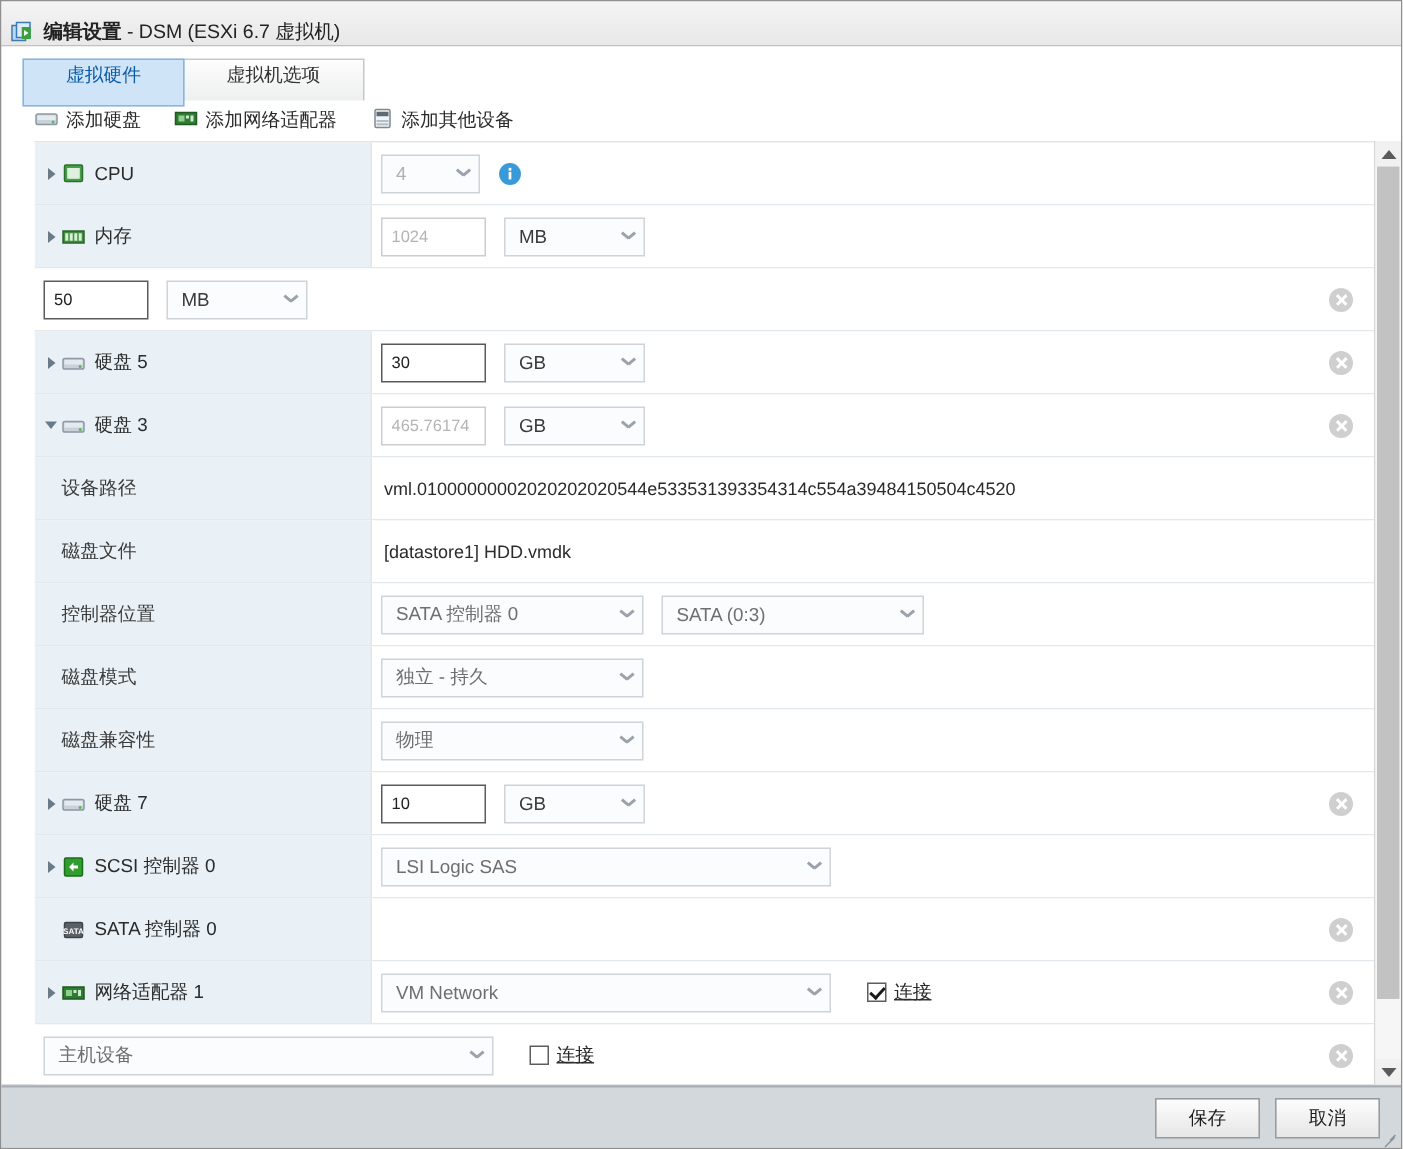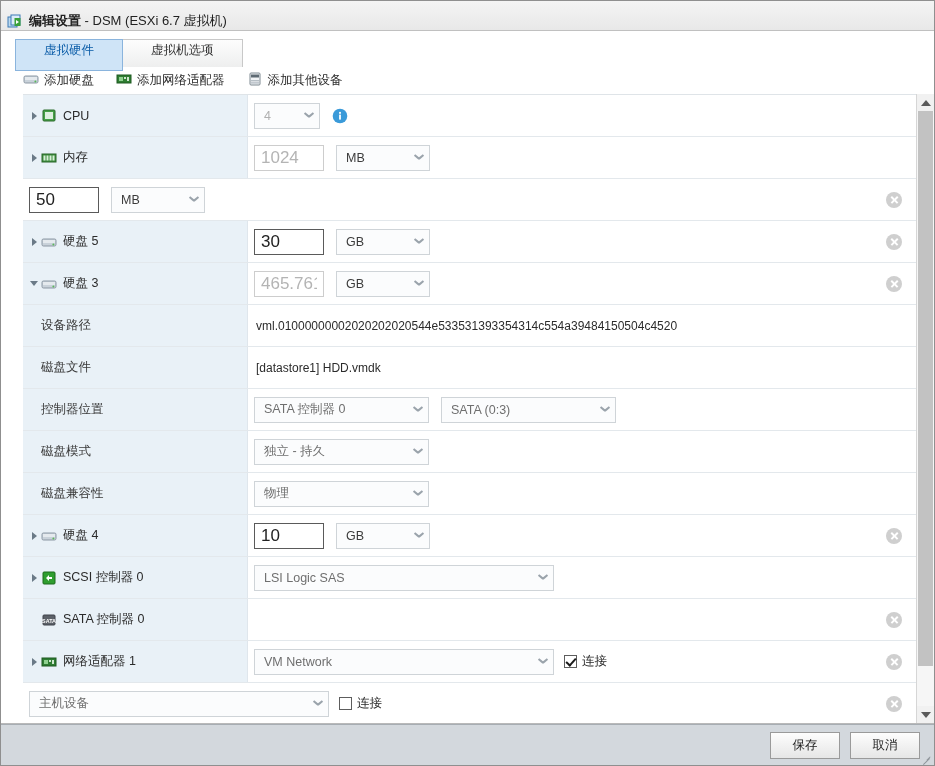--- a/index.html
+++ b/index.html
@@ -157,21 +157,21 @@
   .sub-label { font-size: 12.5px; color: #3a3a3a; white-space: nowrap; }
   .static-val { font-size: 12px; color: #2b2b2b; padding-left: 2px; white-space: nowrap; }
 
   
   .txt {
     height: 26px;
     width: 70px;
     box-sizing: border-box;
     border: 1px solid #5a5a5a;
     background: #ffffff;
-    font-size: 17px;
+    font-size: 11px;
     color: #222;
     padding: 0 6px;
     font-family: inherit;
     outline: none;
   }
   .txt.disabled {
     border: 1px solid #cdcdcd;
     color: #b4b4b4;
     background: #ffffff;
   }
@@ -211,21 +211,21 @@
   .w-unit  { width: 94px; margin-left: 12px; }
   .w-cpu   { width: 66px; }
   .w-ctrl  { width: 175px; }
   .w-node  { width: 175px; margin-left: 12px; }
   .w-mode  { width: 175px; }
   .w-scsi  { width: 300px; }
   .w-net   { width: 300px; }
 
   .info-ico { width: 16px; height: 16px; margin-left: 12px; flex: 0 0 16px; }
 
-  .chk-wrap { display: flex; align-items: center; margin-left: 10px; }
+  .chk-wrap { display: flex; align-items: center; margin-left: 24px; text-decoration: underline; }
   .chkbox {
     width: 13px; height: 13px;
     border: 1px solid #5d5d5d;
     background: #fff;
     box-sizing: border-box;
     position: relative;
     flex: 0 0 13px;
   }
   .chkbox.checked:after {
     content: "";
@@ -576,21 +576,21 @@
           <span class="expander">
               <i class="arrow-r"></i>
             </span>
           <span class="row-ico">
             <svg width="16" height="16" viewBox="0 0 16 16">
               <rect x="1" y="5" width="14" height="7" rx="1.4" fill="#c9d2da" stroke="#8c98a4" stroke-width="1"></rect>
               <rect x="2" y="6" width="12" height="3" fill="#e5eaee"></rect>
               <circle cx="12.4" cy="10.4" r="1" fill="#5ab85a"></circle>
             </svg>
           </span>
-          <span class="row-label">硬盘 4</span>
+          <span class="row-label">硬盘 7</span>
         </div>
         <div class="ctrl-cell">
           <input class="txt" type="text" value="10" style="">
           <div class="sel w-unit">
             <span class="cap">GB</span>
             <span class="chev"></span>
           </div>
           <span class="remove-btn"></span>
         </div>
       </div>

